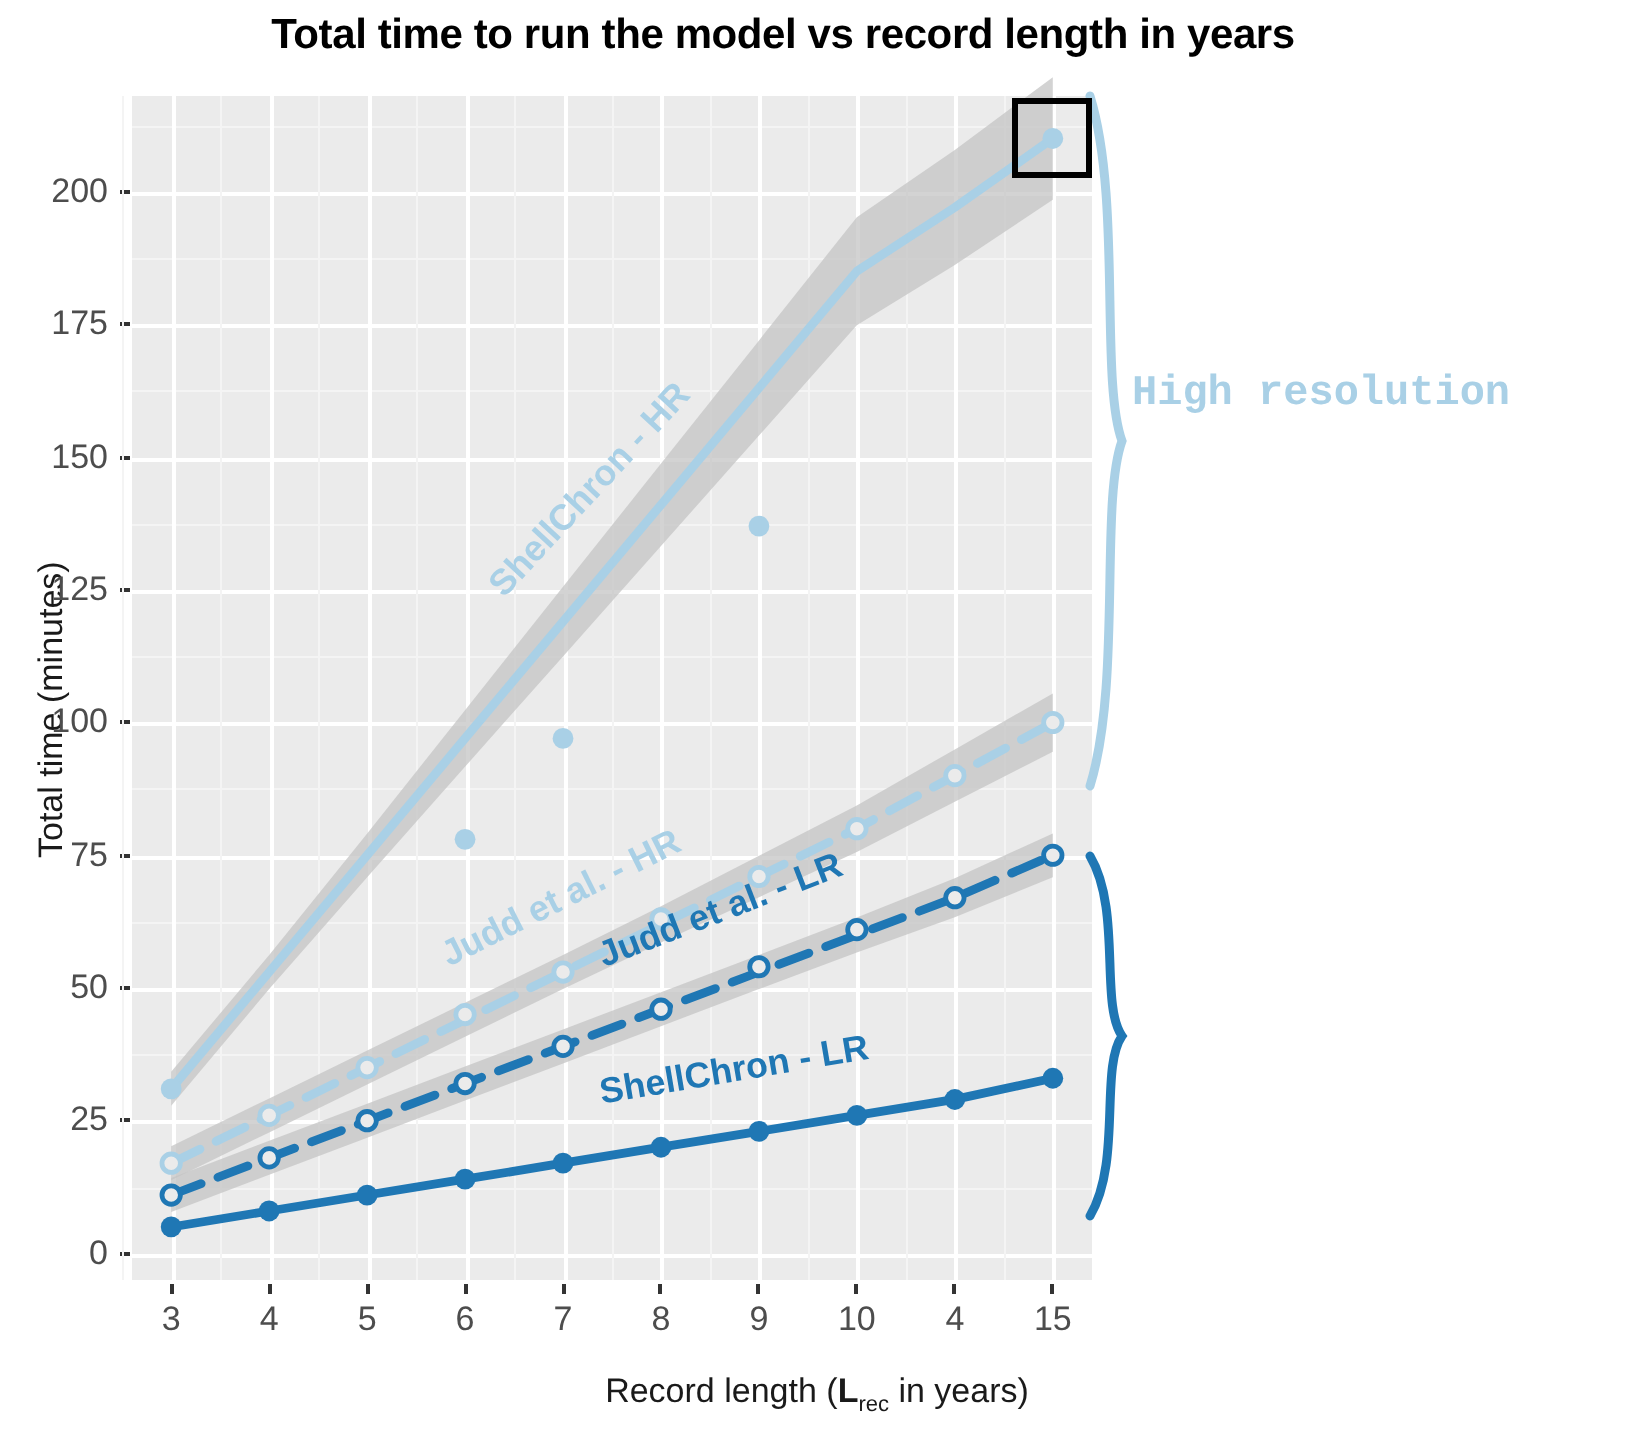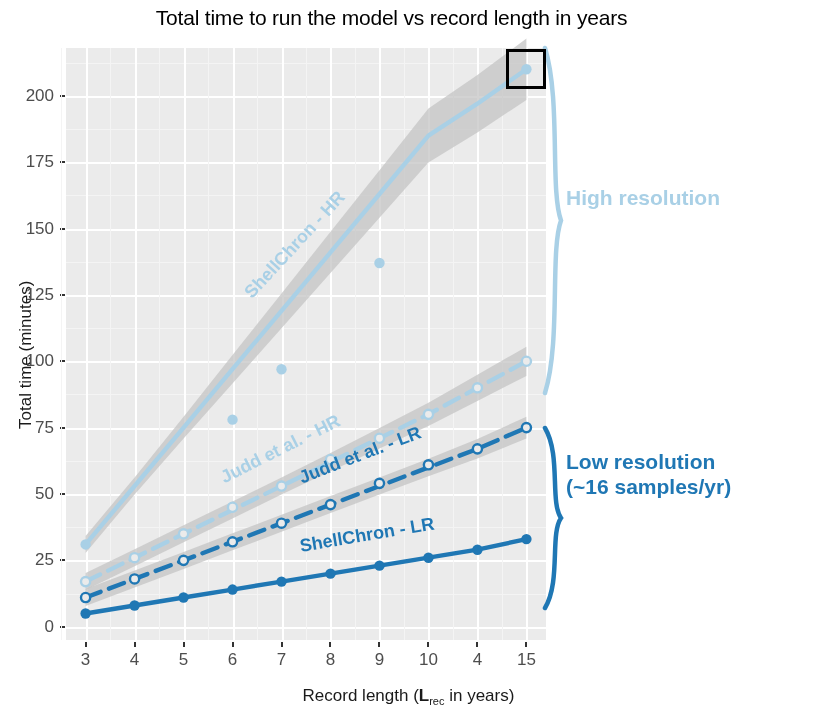--- a/index.html
+++ b/index.html
@@ -2,21 +2,21 @@
 <html><head>
 <meta charset="utf-8">
 <style>
   html,body{margin:0;padding:0;background:#ffffff;}
   body{width:817px;height:723px;position:relative;font-family:"Liberation Sans",sans-serif;overflow:hidden;}
 
   #chart-root{position:absolute;left:0;top:0;width:817px;height:723px;}
 
   .chart-title{
     position:absolute;left:0;top:6px;width:783px;
-    text-align:center;font-size:21px;font-weight:normal;color:#000000;
+    text-align:center;font-size:21px;font-weight:bold;color:#000000;
     letter-spacing:-0.2px;
   }
 
   
   .panel{
     position:absolute;left:66px;top:48px;width:480px;height:592px;
     background:#ebebeb;
   }
   .gridline{position:absolute;background:#ffffff;}
   .grid-v{width:2px;height:100%;top:0;}
@@ -48,21 +48,21 @@
   .xlab b{font-weight:bold;}
 
   
   .plot-svg{position:absolute;left:0;top:0;width:480px;height:592px;overflow:visible;}
 
   
   .anno{
     position:absolute;font-size:21px;font-weight:bold;line-height:1.18;
     white-space:nowrap;
   }
-  .anno-hr{color:#a9d0e6;left:566px;top:186px;}
+  .anno-hr{color:#a9d0e6;left:566px;top:186px;font-family:Liberation Mono, monospace;}
   .anno-lr{color:#1f77b4;left:566px;top:450px;}
 
   .series-label{
     position:absolute;font-size:18px;font-weight:bold;white-space:nowrap;
     transform-origin:0 50%;
   }
   .sl-sc-hr{color:#a9d0e6;}
   .sl-judd-hr{color:#a9d0e6;}
   .sl-judd-lr{color:#1f77b4;}
   .sl-sc-lr{color:#1f77b4;}
@@ -219,20 +219,16 @@
   <div class="series-label sl-sc-lr" id="lab3" style="left: 300px; top: 536.359px; transform: rotate(-9.57deg);">ShellChron - LR</div>
 
   <svg id="braces" style="position:absolute;left:0;top:0;width:817px;height:723px;pointer-events:none;">
       <path d="M 545 48 C 561 99.75, 549.8 189.45, 561 220.5 C 549.8 251.55, 561 341.25, 545 393" fill="none" stroke="#a9d0e6" stroke-width="4.5" stroke-linecap="round"></path>
       <path d="M 545 428 C 561 455, 549.8 501.8, 561 518 C 549.8 534.2, 561 581, 545 608" fill="none" stroke="#1f77b4" stroke-width="4.5" stroke-linecap="round"></path>
     </svg>
 
   <div class="anno anno-hr">
     <div>High resolution</div>
   </div>
-  <div class="anno anno-lr">
-    <div>Low resolution</div>
-    <div>(~16 samples/yr)</div>
-  </div>
 
   <div class="highlight-box" id="hlbox" style="left: 506.408px; top: 49.2377px; width: 34px; height: 34px; border-color: rgb(0, 0, 0);"></div>
 
 </div>
 
 </body></html>

